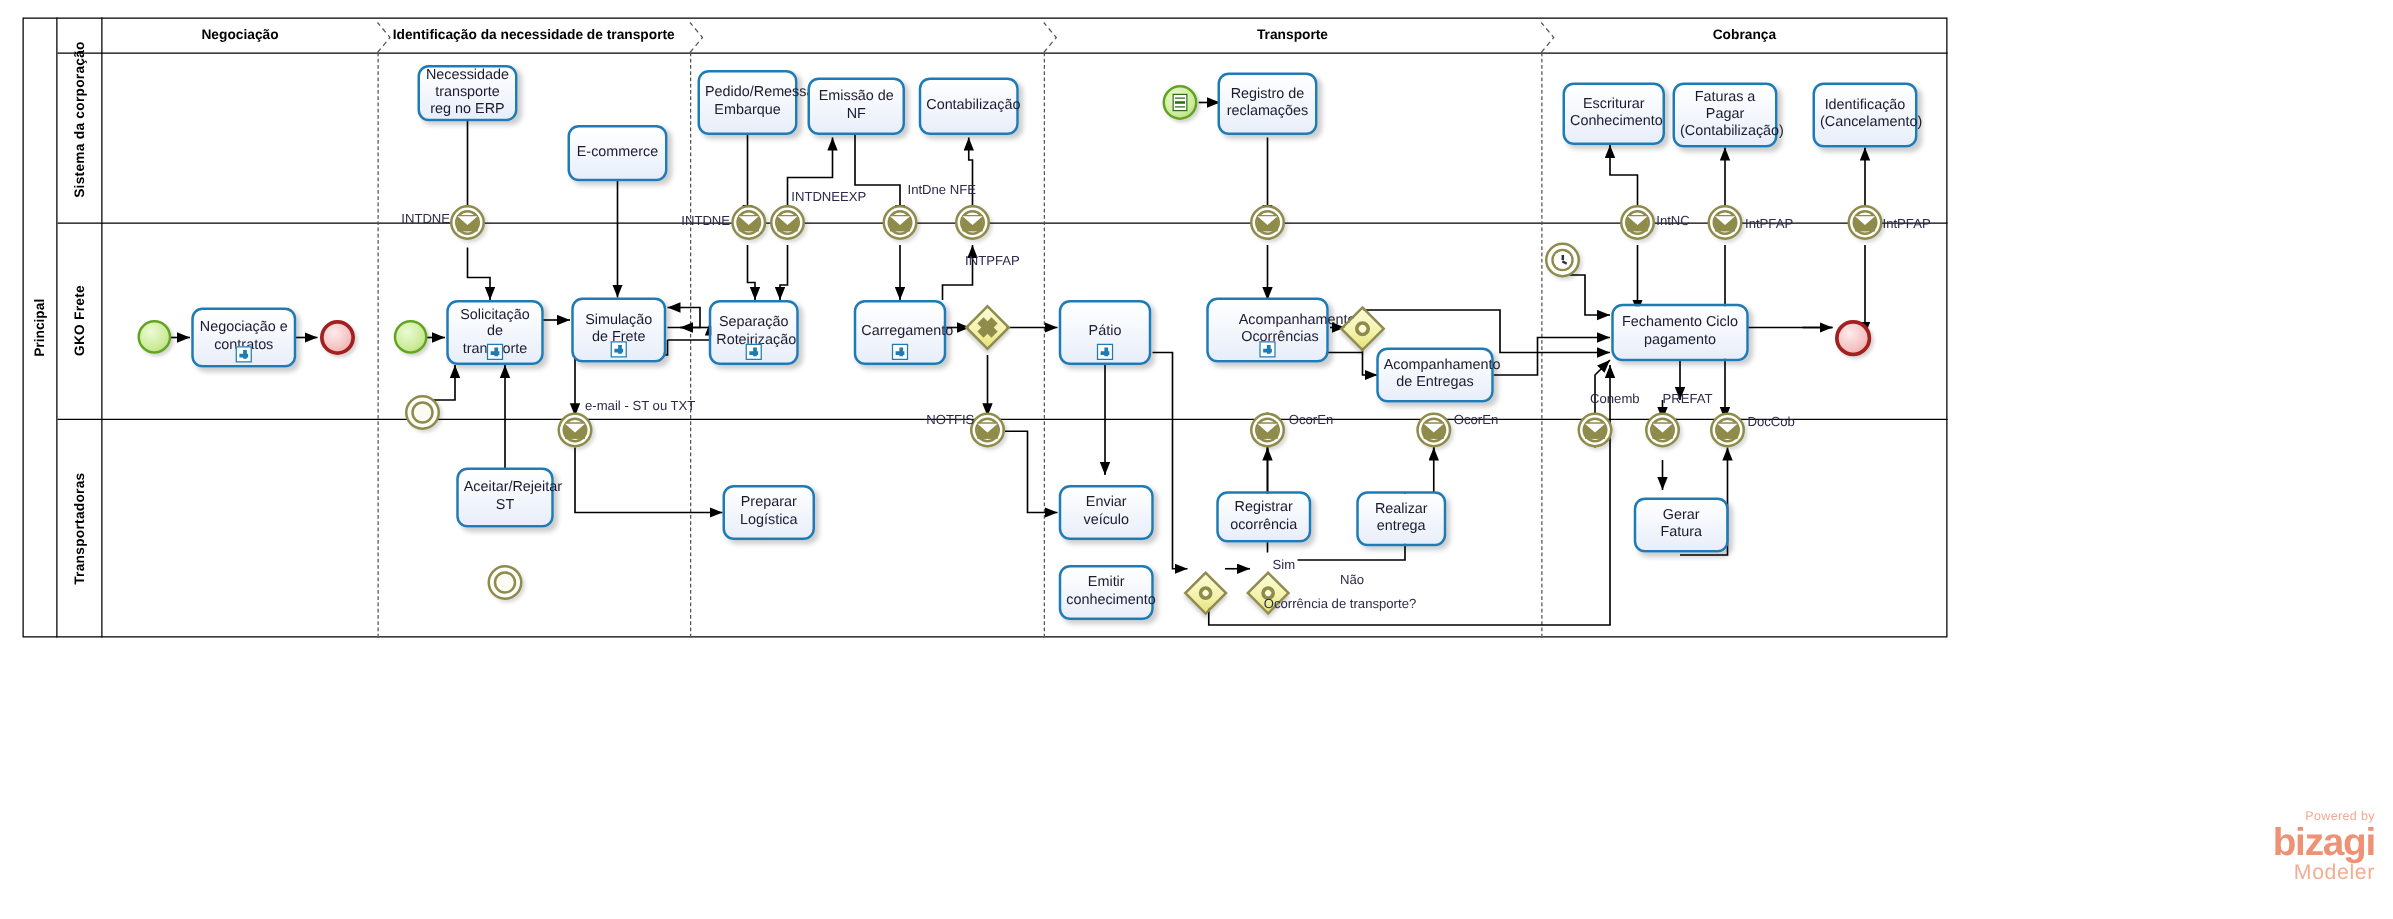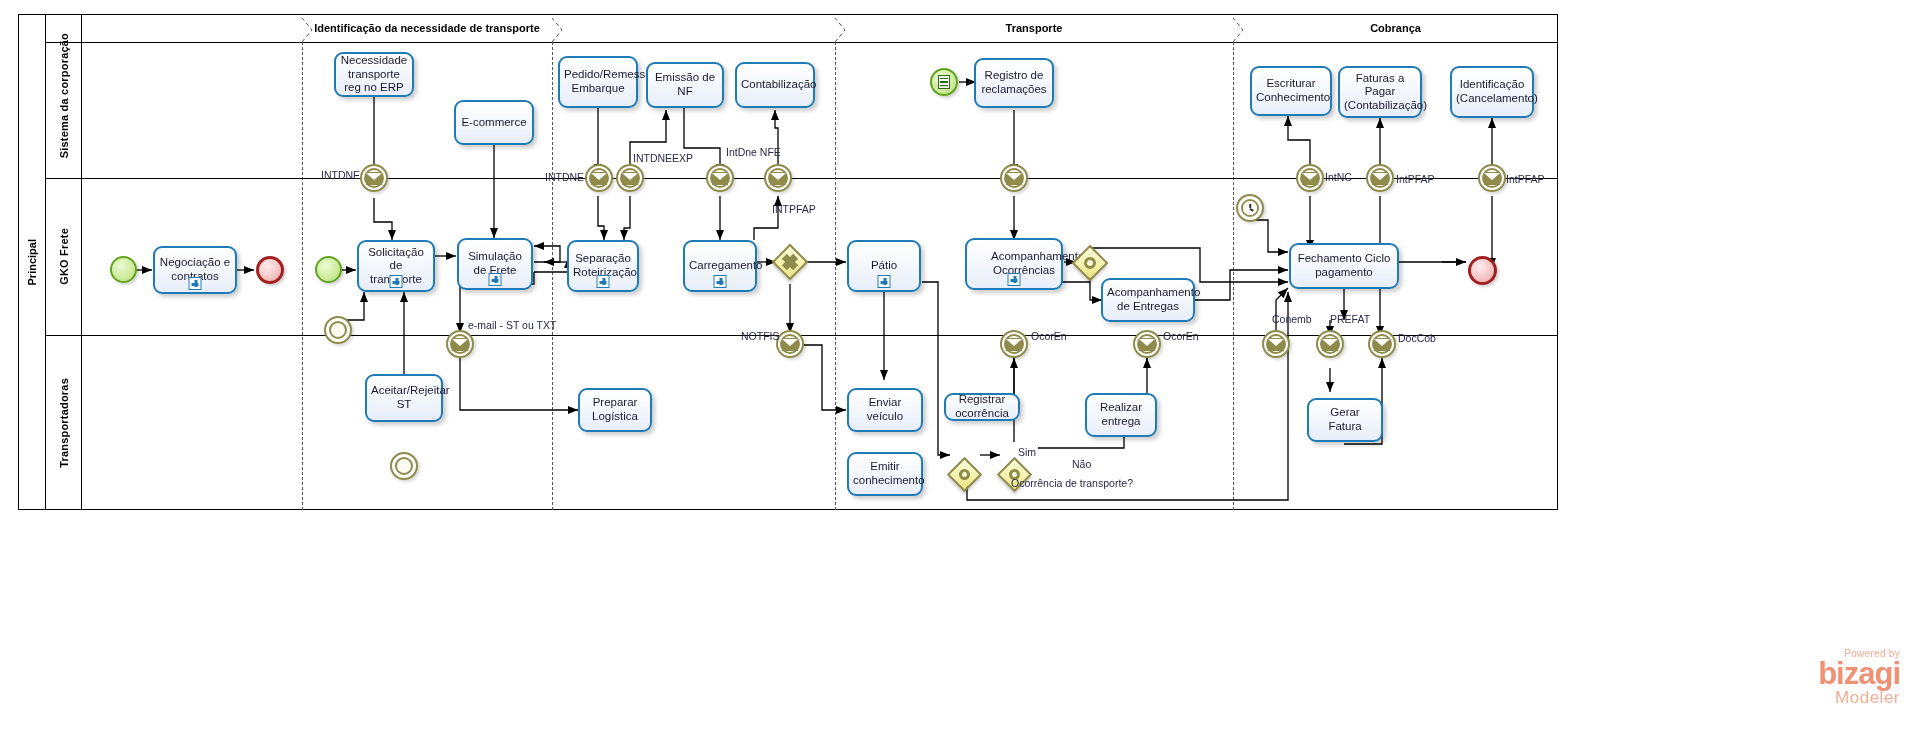--- a/index.html
+++ b/index.html
@@ -108,20 +108,23 @@
     <span>GKO Frete</span>
   </div>
   <div class="lane-hdr" style="left:46px;top:335px;width:36px;height:175px;">
     <span>Transportadoras</span>
   </div>
 
   <div class="lane-sep" style="left:46px;top:178px;width:1512px;"></div>
   <div class="lane-sep" style="left:46px;top:335px;width:1512px;"></div>
   <div class="lane-sep" style="left:46px;top:42px;width:1512px;"></div>
 
+  <div class="phase-band" style="left:82px;top:14px;width:220px;height:28px;">
+    <span>Negociação</span>
+  </div>
   <div class="phase-band" style="left:302px;top:14px;width:250px;height:28px;">
     <span>Identificação da necessidade de transporte</span>
   </div>
   <div class="phase-band" style="left:835px;top:14px;width:398px;height:28px;">
     <span>Transporte</span>
   </div>
   <div class="phase-band" style="left:1233px;top:14px;width:325px;height:28px;">
     <span>Cobrança</span>
   </div>
 
@@ -343,21 +346,21 @@
   </div>
 
   <div class="task" style="left:847px;top:452px;width:76px;height:44px;">
     <span class="lbl">Emitir conhecimento</span>
   </div>
 
   <div class="gw gw-o" style="left:952px;top:462px;width:25px;height:25px;"></div>
 
   <div class="gw gw-o" style="left:1002px;top:462px;width:25px;height:25px;"></div>
 
-  <div class="task" style="left:944px;top:393px;width:76px;height:28px;">
+  <div class="task" style="left:973px;top:393px;width:76px;height:41px;">
     <span class="lbl">Registrar ocorrência</span>
   </div>
 
   <div class="task" style="left:1085px;top:393px;width:72px;height:44px;">
     <span class="lbl">Realizar entrega</span>
   </div>
 
   <div class="task" style="left:1307px;top:398px;width:76px;height:44px;">
     <span class="lbl">Gerar Fatura</span>
   </div>

